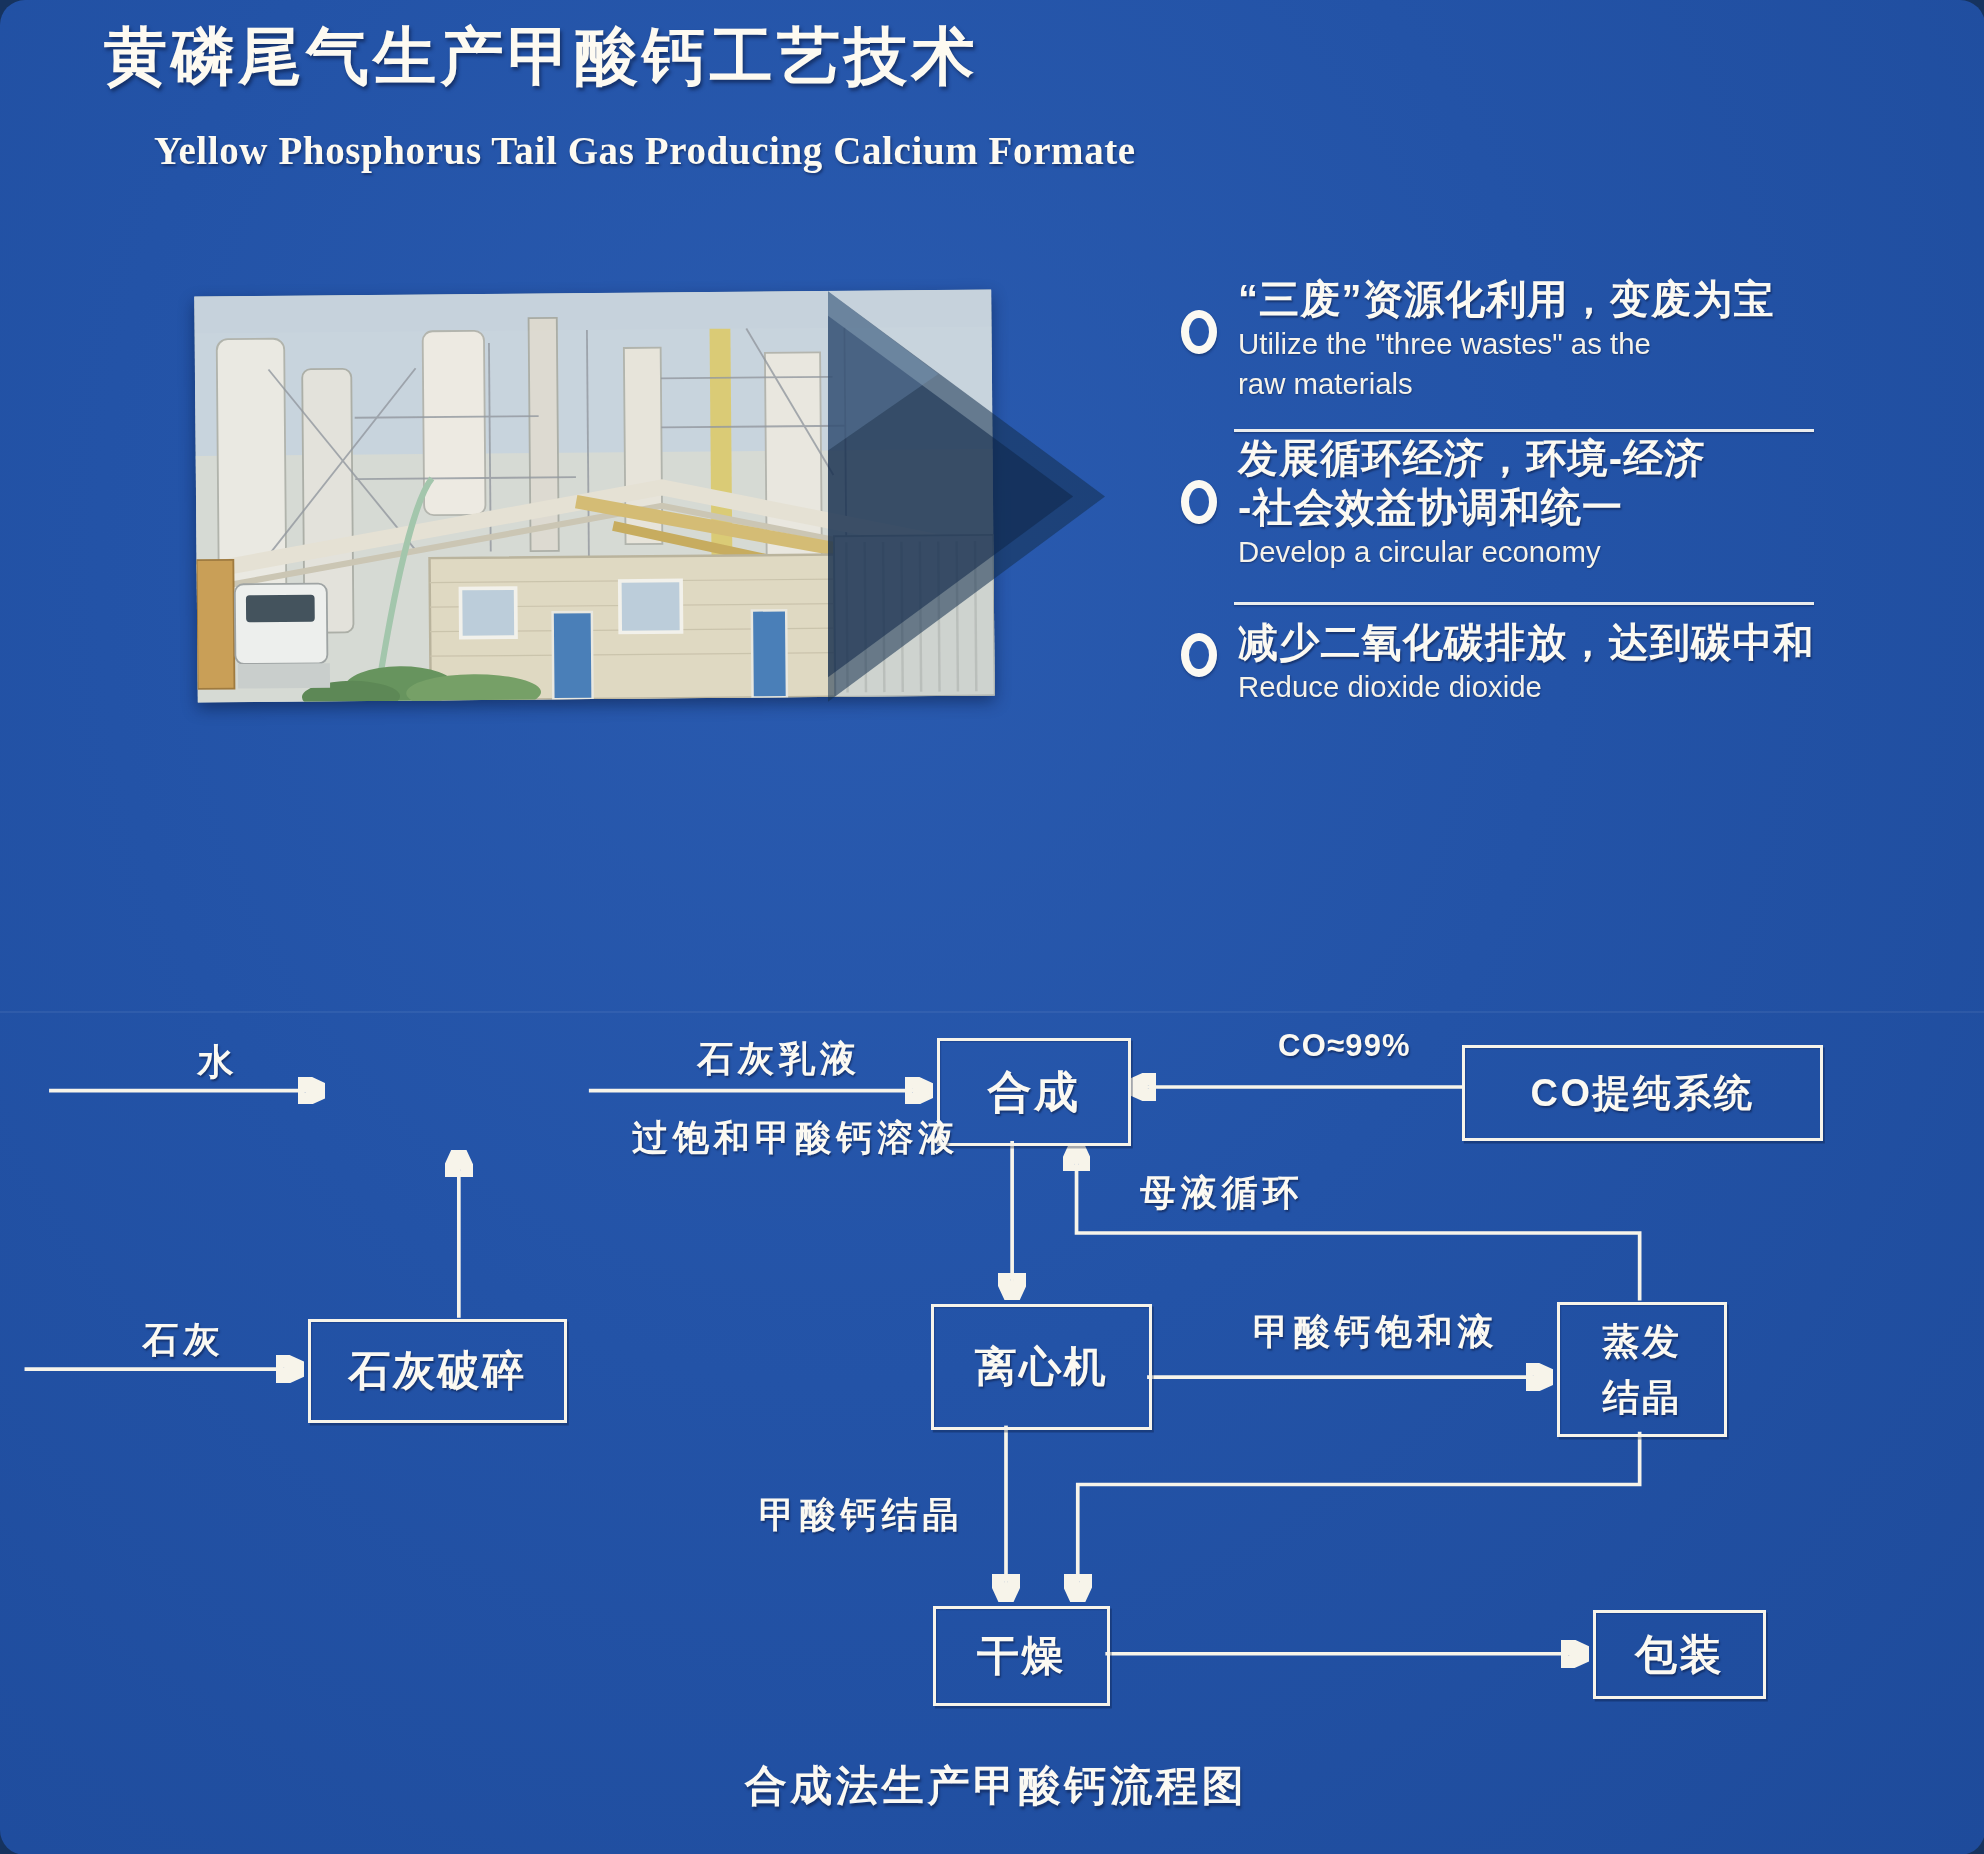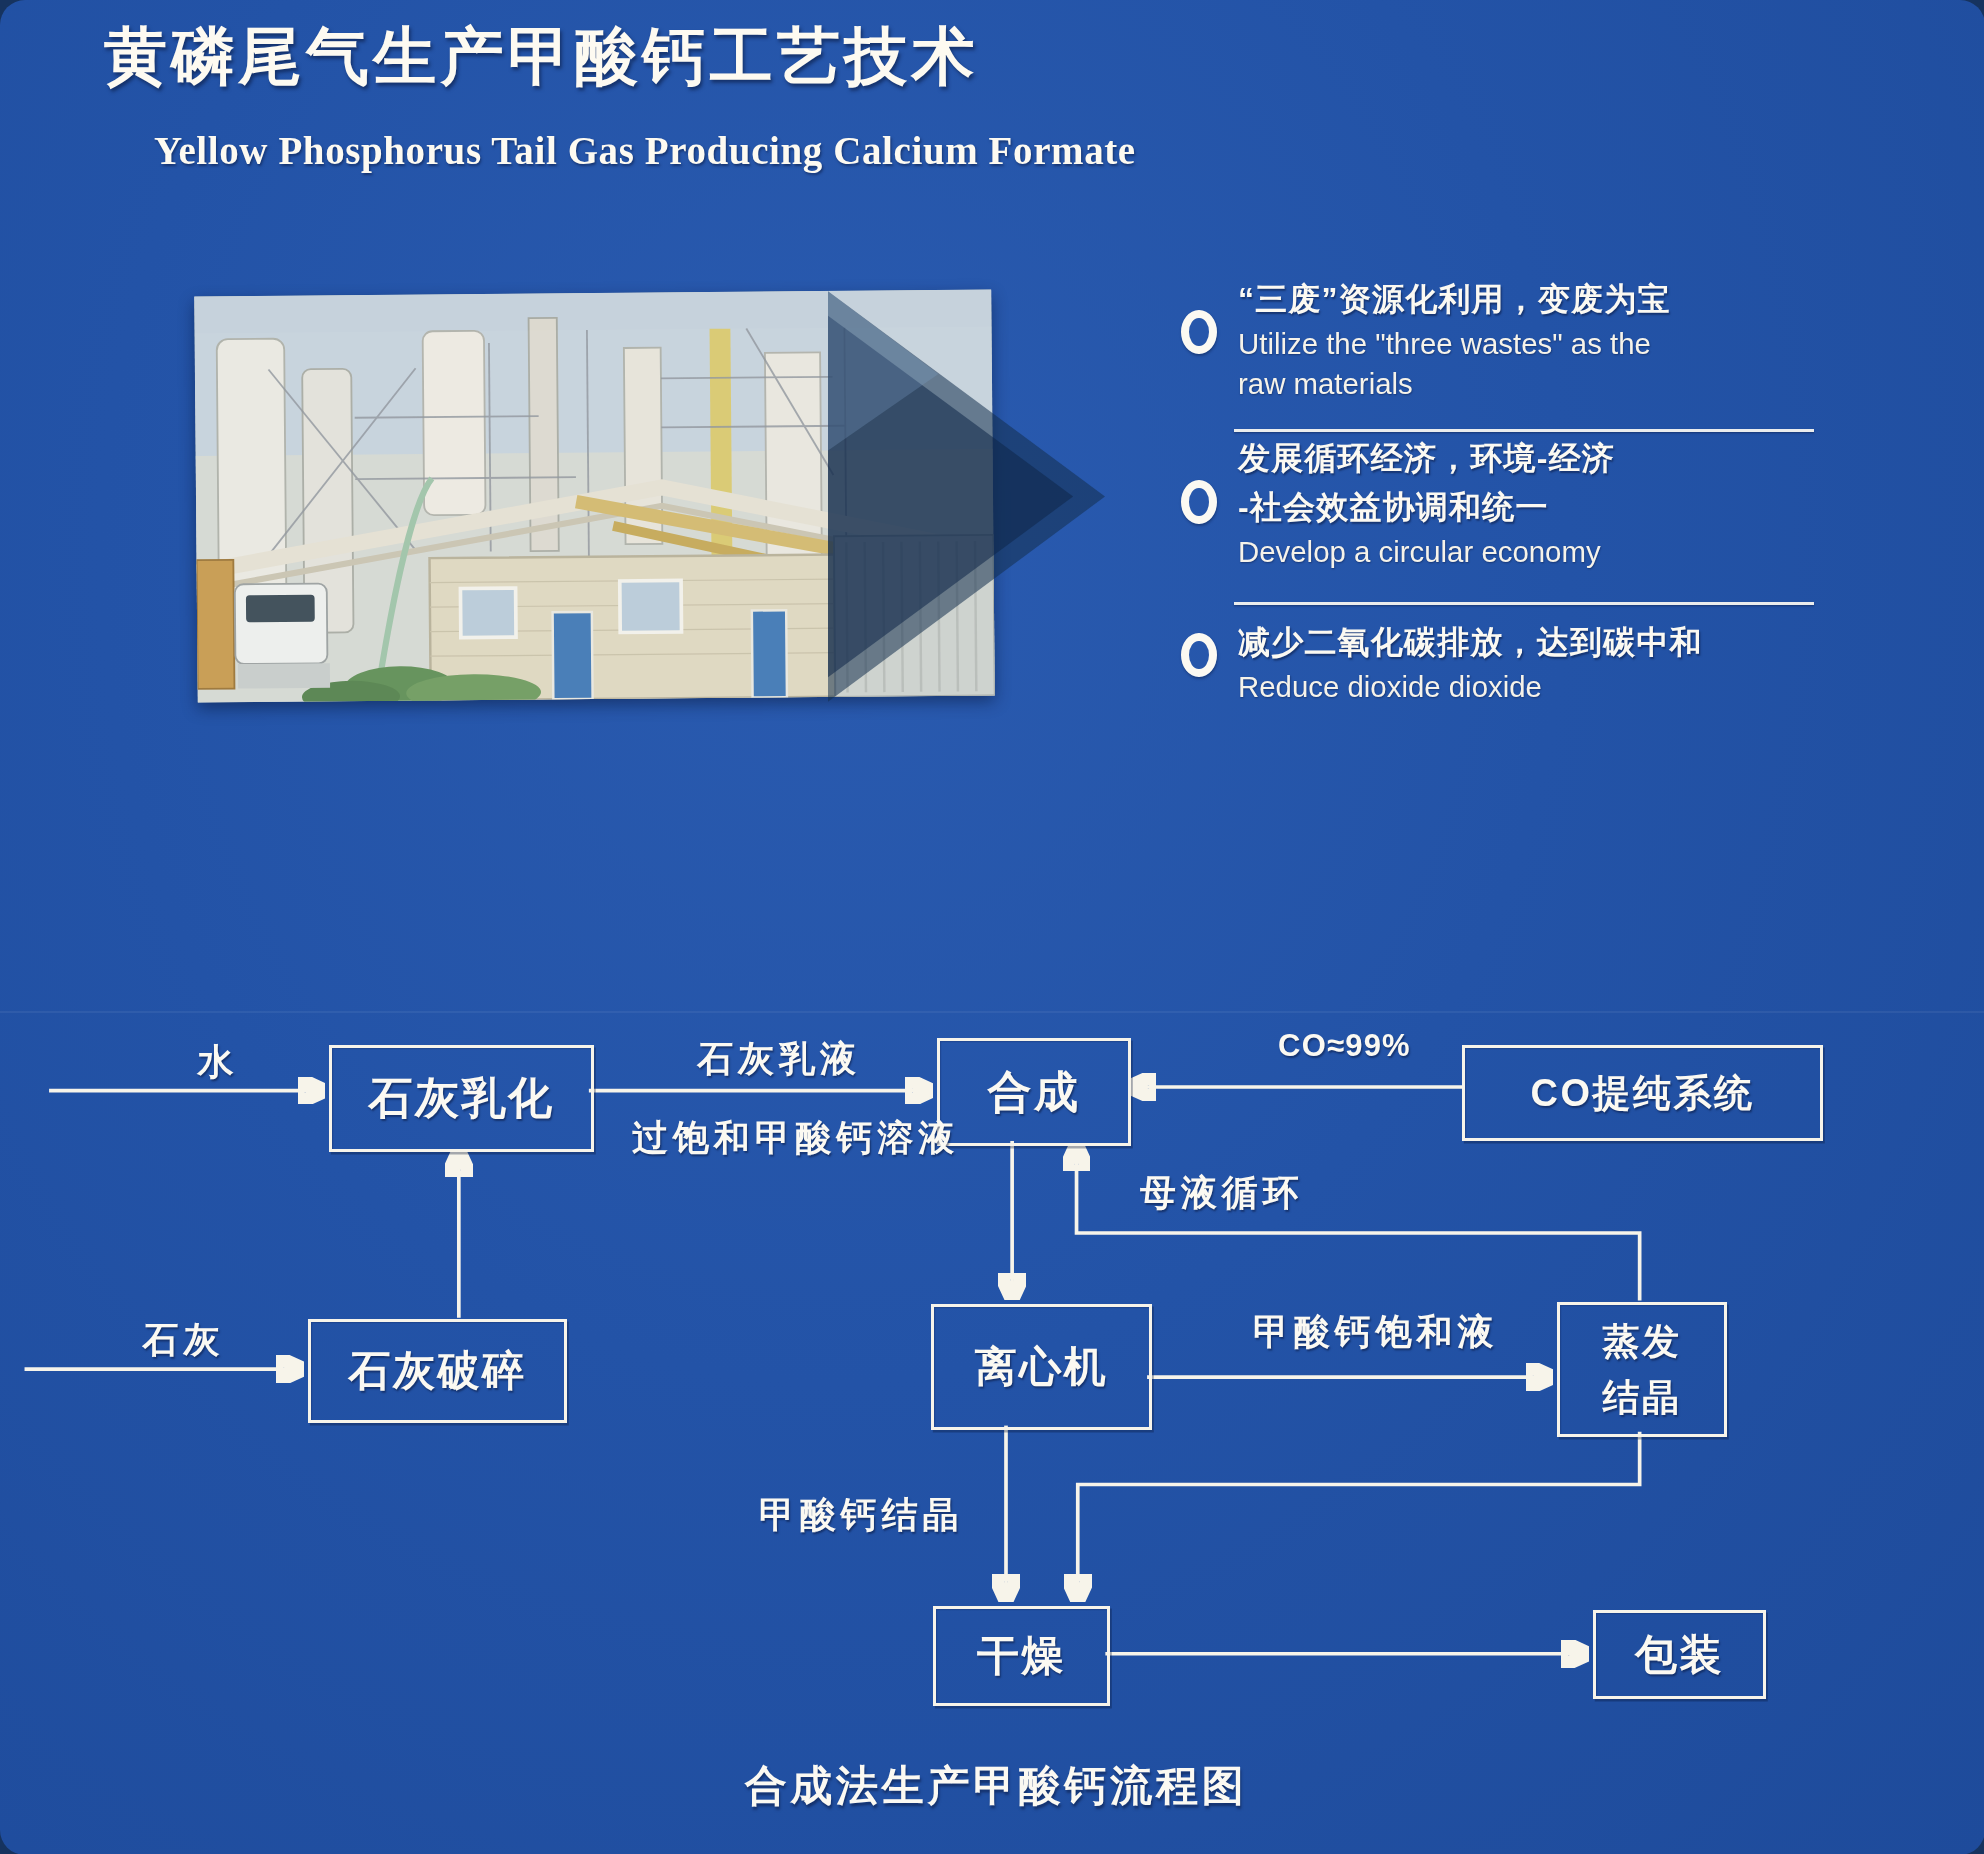--- a/index.html
+++ b/index.html
@@ -27,21 +27,21 @@
     transform:rotate(-0.5deg);
     box-shadow:0 6.1px 16px rgba(5,15,45,.45);
     overflow:hidden; background:#cfd6d2;
   }
   .chevron{left:828px; top:291px; width:277px; height:411px;}
   
   .ring{
     width:19.6px; height:28px; border:8.6px solid #fbf9f2; border-radius:50%;
     box-shadow:0.6px 1.8px 2.5px rgba(8,20,55,.4);
   }
-  .hl-zh{font-size:32px; font-weight:700; line-height:49px; letter-spacing:1.2px;
+  .hl-zh{font-size:40px; font-weight:700; line-height:49px; letter-spacing:1.2px;
     color:#fbf9f2; text-shadow:1.2px 1.8px 1.8px rgba(8,20,55,.5); white-space:nowrap;}
   .hl-en{font-size:29.4px; font-weight:400; line-height:40px; color:#f6f3ea;
     text-shadow:0.6px 1.2px 1.8px rgba(8,20,55,.45); white-space:nowrap;}
   .divider{height:2.5px; background:rgba(252,250,243,.92); box-shadow:0 1.2px 1.8px rgba(8,20,55,.4);}
   
   .box{
     border:3.7px solid #f7f4ea; box-shadow:1.8px 2.5px 0 rgba(8,22,58,.35), inset 1.2px 1.2px 0 rgba(8,22,58,.2);
     display:flex; flex-direction:column; align-items:center; justify-content:center;
     font-weight:700; color:#fbf9f2; text-shadow:1.2px 1.8px 1.8px rgba(8,20,55,.5);
     letter-spacing:2.5px; text-align:center;
@@ -177,23 +177,20 @@
     <path d="M40 2232 L488 2232" marker-end="url(#ah)"></path>
     <path d="M748 2148 L748 1882" marker-end="url(#ah)"></path>
     <path d="M1650 1860 L1650 2112" marker-end="url(#ah)"></path>
     <path d="M2673 2120 L2673 2010 L1755 2010 L1755 1872" marker-end="url(#ah)"></path>
     <path d="M1870 2245 L2525 2245" marker-end="url(#ah)"></path>
     <path d="M1640 2324 L1640 2604" marker-end="url(#ah)"></path>
     <path d="M2673 2334 L2673 2420 L1757 2420 L1757 2604" marker-end="url(#ah)"></path>
     <path d="M1802 2696 L2583 2696" marker-end="url(#ah)"></path>
   </svg>
 
-  <div class="abs box" style="left:329px; top:1045px; width:259px; height:101px; font-size:44px;">
-    <span>石灰乳化</span>
-  </div>
   <div class="abs box" style="left:937px; top:1038px; width:188px; height:102px; font-size:44px;">
     <span>合成</span>
   </div>
   <div class="abs box" style="left:1462px; top:1045px; width:355px; height:90px; font-size:38px;">
     <span>CO提纯系统</span>
   </div>
   <div class="abs box" style="left:308px; top:1319px; width:253px; height:98px; font-size:42px;">
     <span>石灰破碎</span>
   </div>
   <div class="abs box" style="left:931px; top:1304px; width:215px; height:120px; font-size:42px;">

